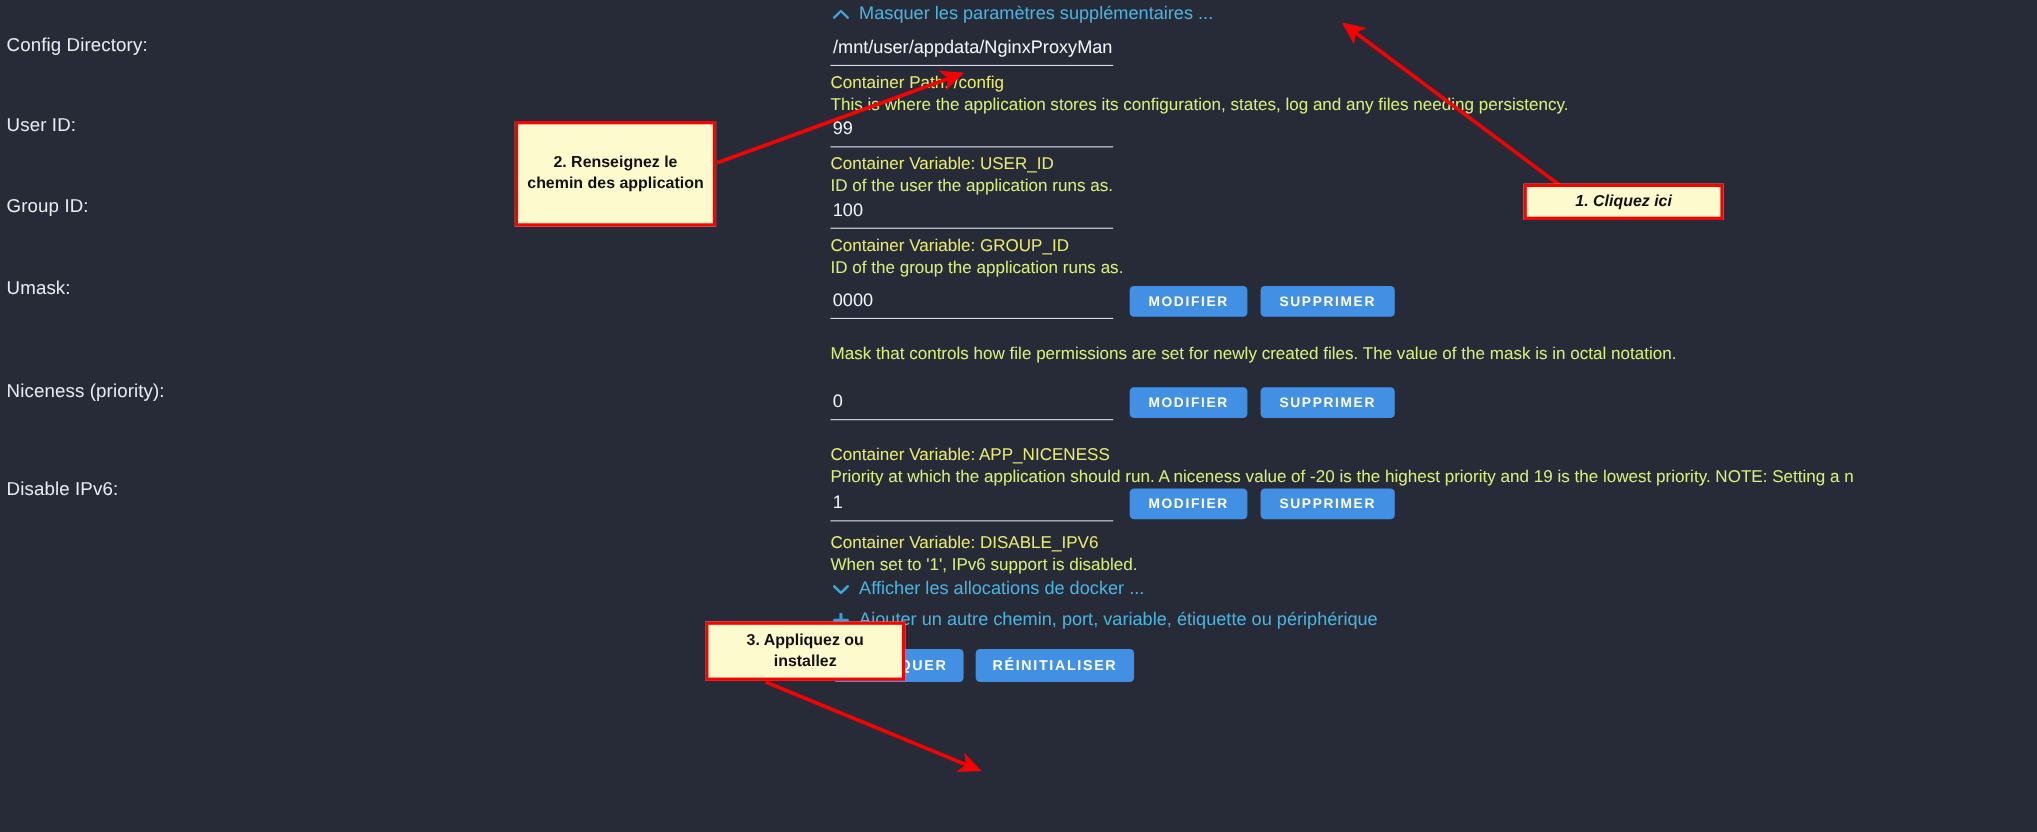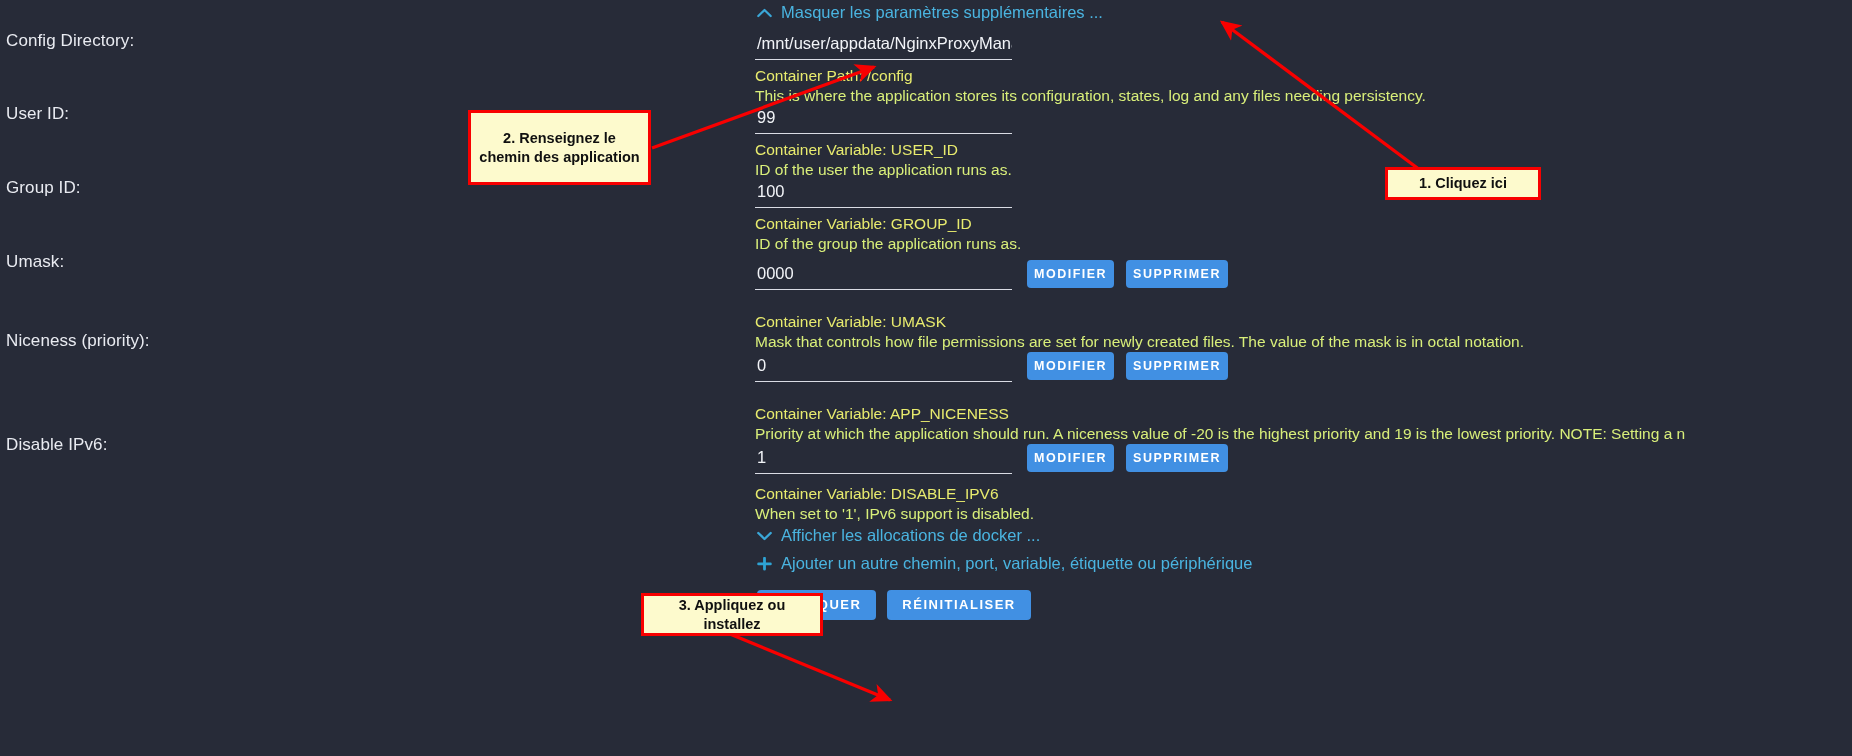--- a/index.html
+++ b/index.html
@@ -111,21 +111,21 @@
   }
   .btn {
     background: #4190e3;
     color: #ffffff;
     border: none;
     border-radius: 4px;
     font-family: "Liberation Sans", sans-serif;
     font-size: 12.5px;
     font-weight: bold;
     letter-spacing: 1.5px;
-    padding: 0 7px;
+    padding: 0 17px;
     height: 28px;
     line-height: 28px;
     cursor: pointer;
     white-space: nowrap;
   }
   .btn-lg {
     height: 30px;
     line-height: 30px;
     font-size: 13px;
     padding: 0 15px;
@@ -170,21 +170,21 @@
 </head>
 <body>
 
 <div id="page">
 
   <div class="label-col">
     <div class="field-label" style="top:31px;">Config Directory:</div>
     <div class="field-label" style="top:104px;">User ID:</div>
     <div class="field-label" style="top:178px;">Group ID:</div>
     <div class="field-label" style="top:252px;">Umask:</div>
-    <div class="field-label" style="top:331px;">Niceness (priority):</div>
+    <div class="field-label" style="top:346px;">Niceness (priority):</div>
     <div class="field-label" style="top:435px;">Disable IPv6:</div>
   </div>
 
   <div class="form-col">
 
     <div class="toggle-link" style="left:757px; top:3px;">
       <span class="glyph">
         <svg width="15" height="10" viewBox="0 0 15 10" aria-hidden="true">
           <path d="M1.3 8 L7.5 2 L13.7 8" fill="none" stroke="#3aa7d8" stroke-width="2.2" stroke-linecap="round" stroke-linejoin="round"></path>
         </svg>
@@ -212,21 +212,20 @@
       <input class="field-input" style="width: 255px;" type="text" value="100">
       <div class="hint">
         <div class="hint-var">Container Variable: GROUP_ID</div>
         <div class="hint-desc">ID of the group the application runs as.</div>
       </div>
     </div>
 
     <div class="field-block" style="top:263px;">
       <input class="field-input" style="width: 255px;" type="text" value="0000">
       <div class="hint" style="margin-top:22px;">
-        <div class="hint-var">Container Variable: UMASK</div>
         <div class="hint-desc">Mask that controls how file permissions are set for newly created files. The value of the mask is in octal notation.</div>
       </div>
     </div>
     <div class="row-buttons" style="left:1027px; top:260px;">
       <button class="btn">MODIFIER</button>
       <button class="btn">SUPPRIMER</button>
     </div>
 
     <div class="field-block" style="top:355px;">
       <input class="field-input" style="width: 255px;" type="text" value="0">
@@ -284,19 +283,19 @@
       </marker>
     </defs>
 
     <line x1="1420" y1="170" x2="1222" y2="22" stroke="#f80000" stroke-width="3.3" marker-end="url(#arrowhead)"></line>
 
     <line x1="652" y1="148" x2="874" y2="67" stroke="#f80000" stroke-width="3.3" marker-end="url(#arrowhead)"></line>
 
     <line x1="696" y1="620" x2="890" y2="700" stroke="#f80000" stroke-width="3.3" marker-end="url(#arrowhead)"></line>
   </svg>
 
-  <div class="callout" style="left:1385px; top:167px; width:156px; height:33px;">1. Cliquez ici</div>
-
-  <div class="callout" style="left:468px; top:110px; width:183px; height:75px;">2. Renseignez le chemin des application</div>
-
-  <div class="callout" style="left:641px; top:565px; width:182px; height:43px;margin-top:28px;">3. Appliquez ou installez</div>
+  <div class="callout" style="left:1385px; top:167px; width:182px; height:33px;font-style:italic;">1. Cliquez ici</div>
+
+  <div class="callout" style="left:468px; top:110px; width:183px; height:96px;">2. Renseignez le chemin des application</div>
+
+  <div class="callout" style="left:641px; top:565px; width:182px; height:54px;">3. Appliquez ou installez</div>
 
 </div>
 
 </body></html>

